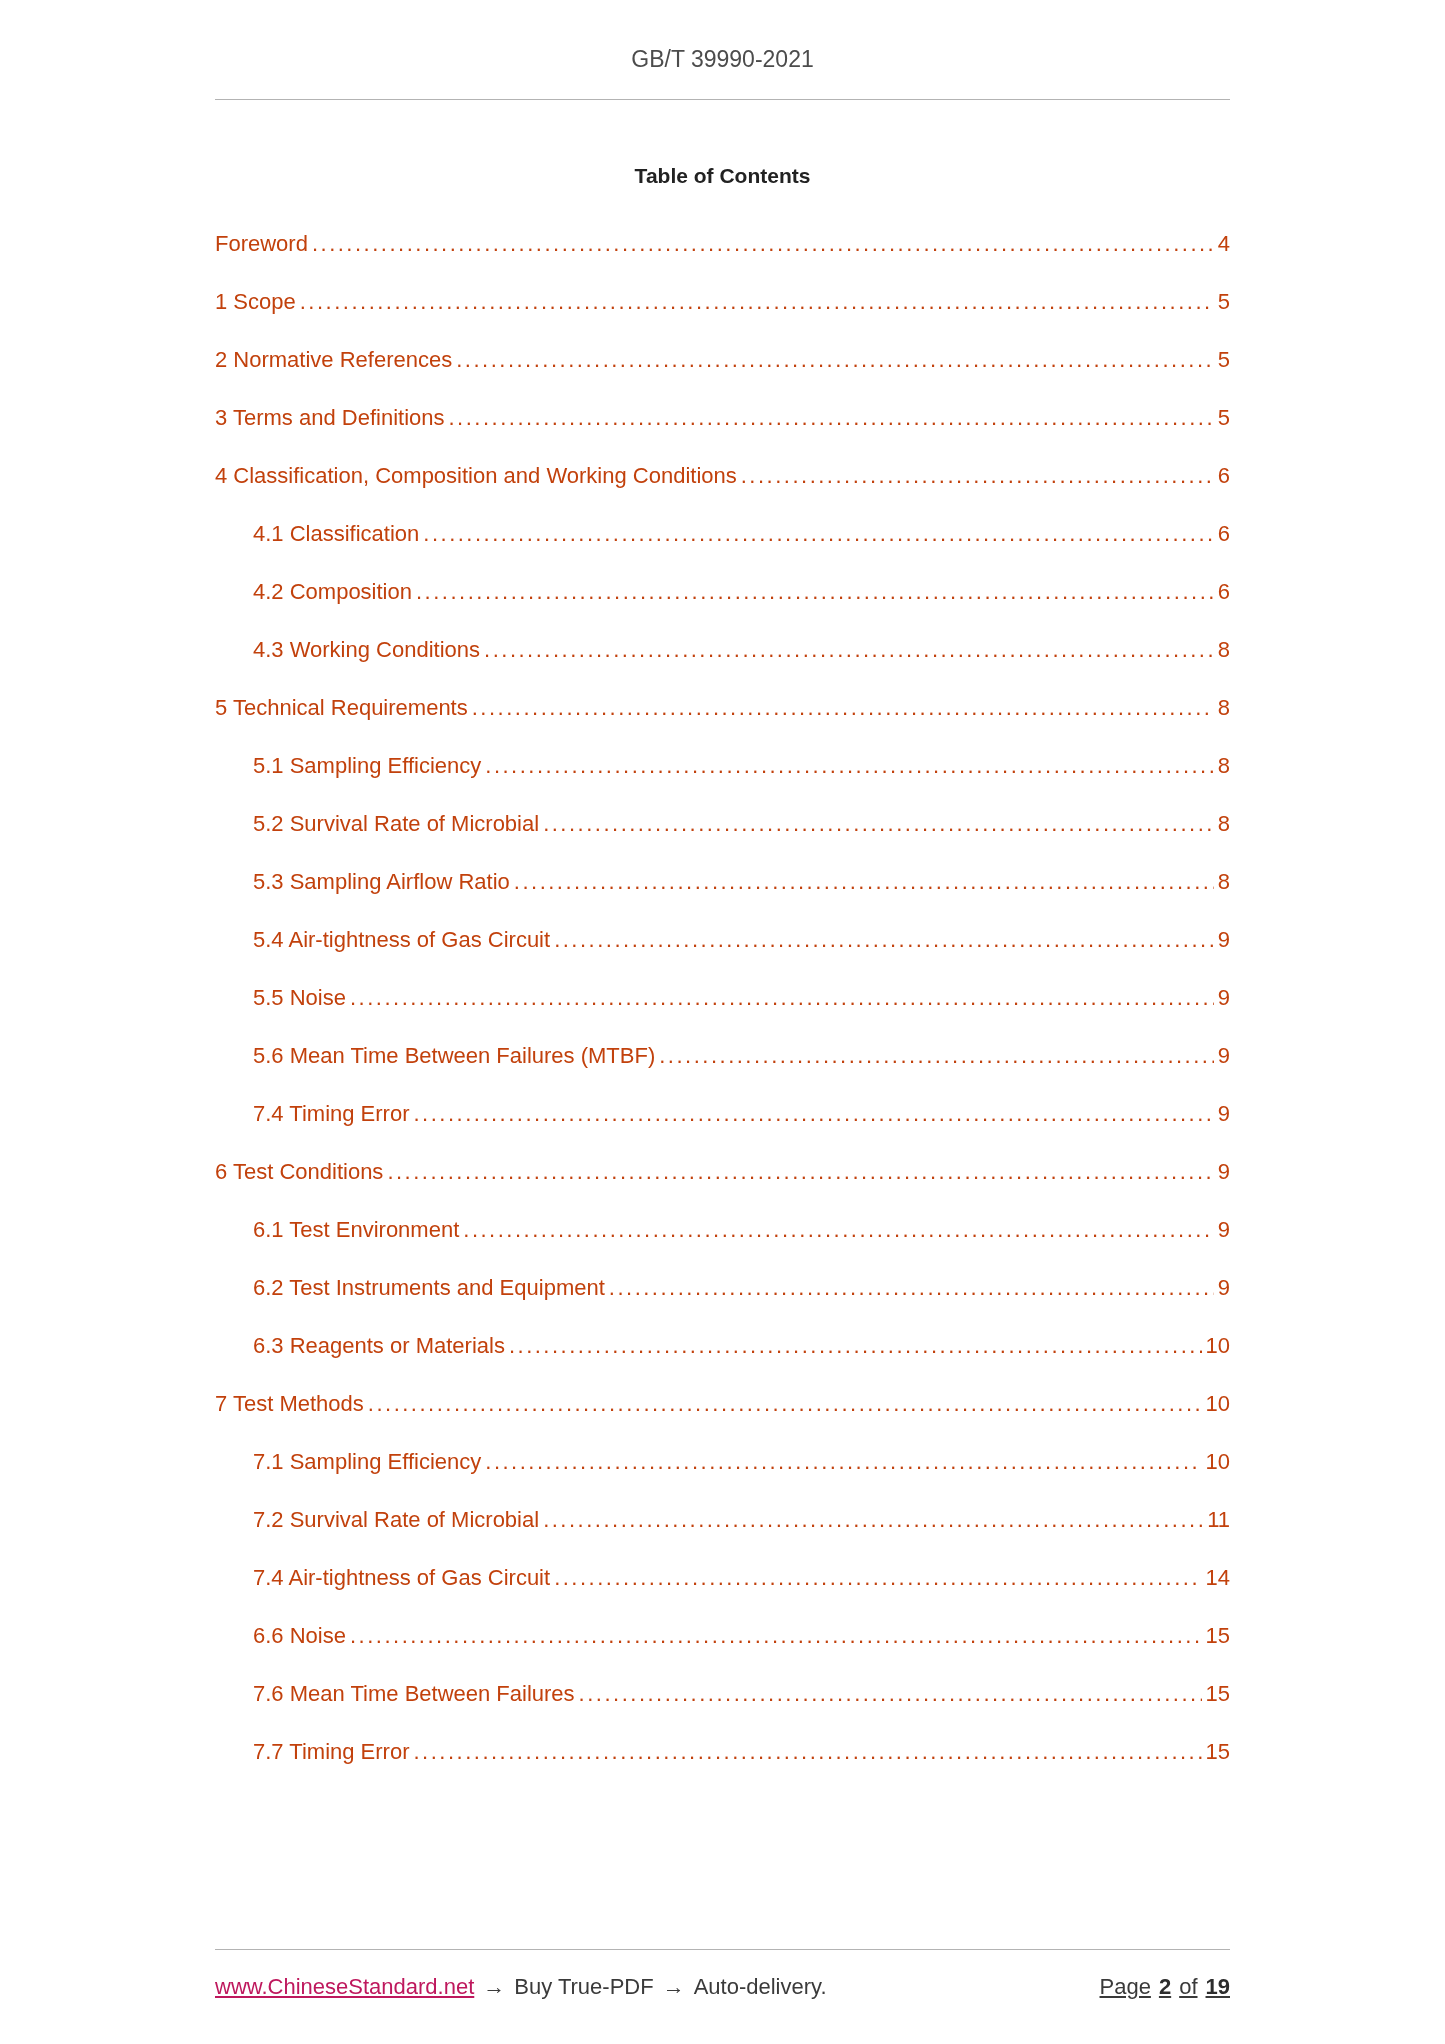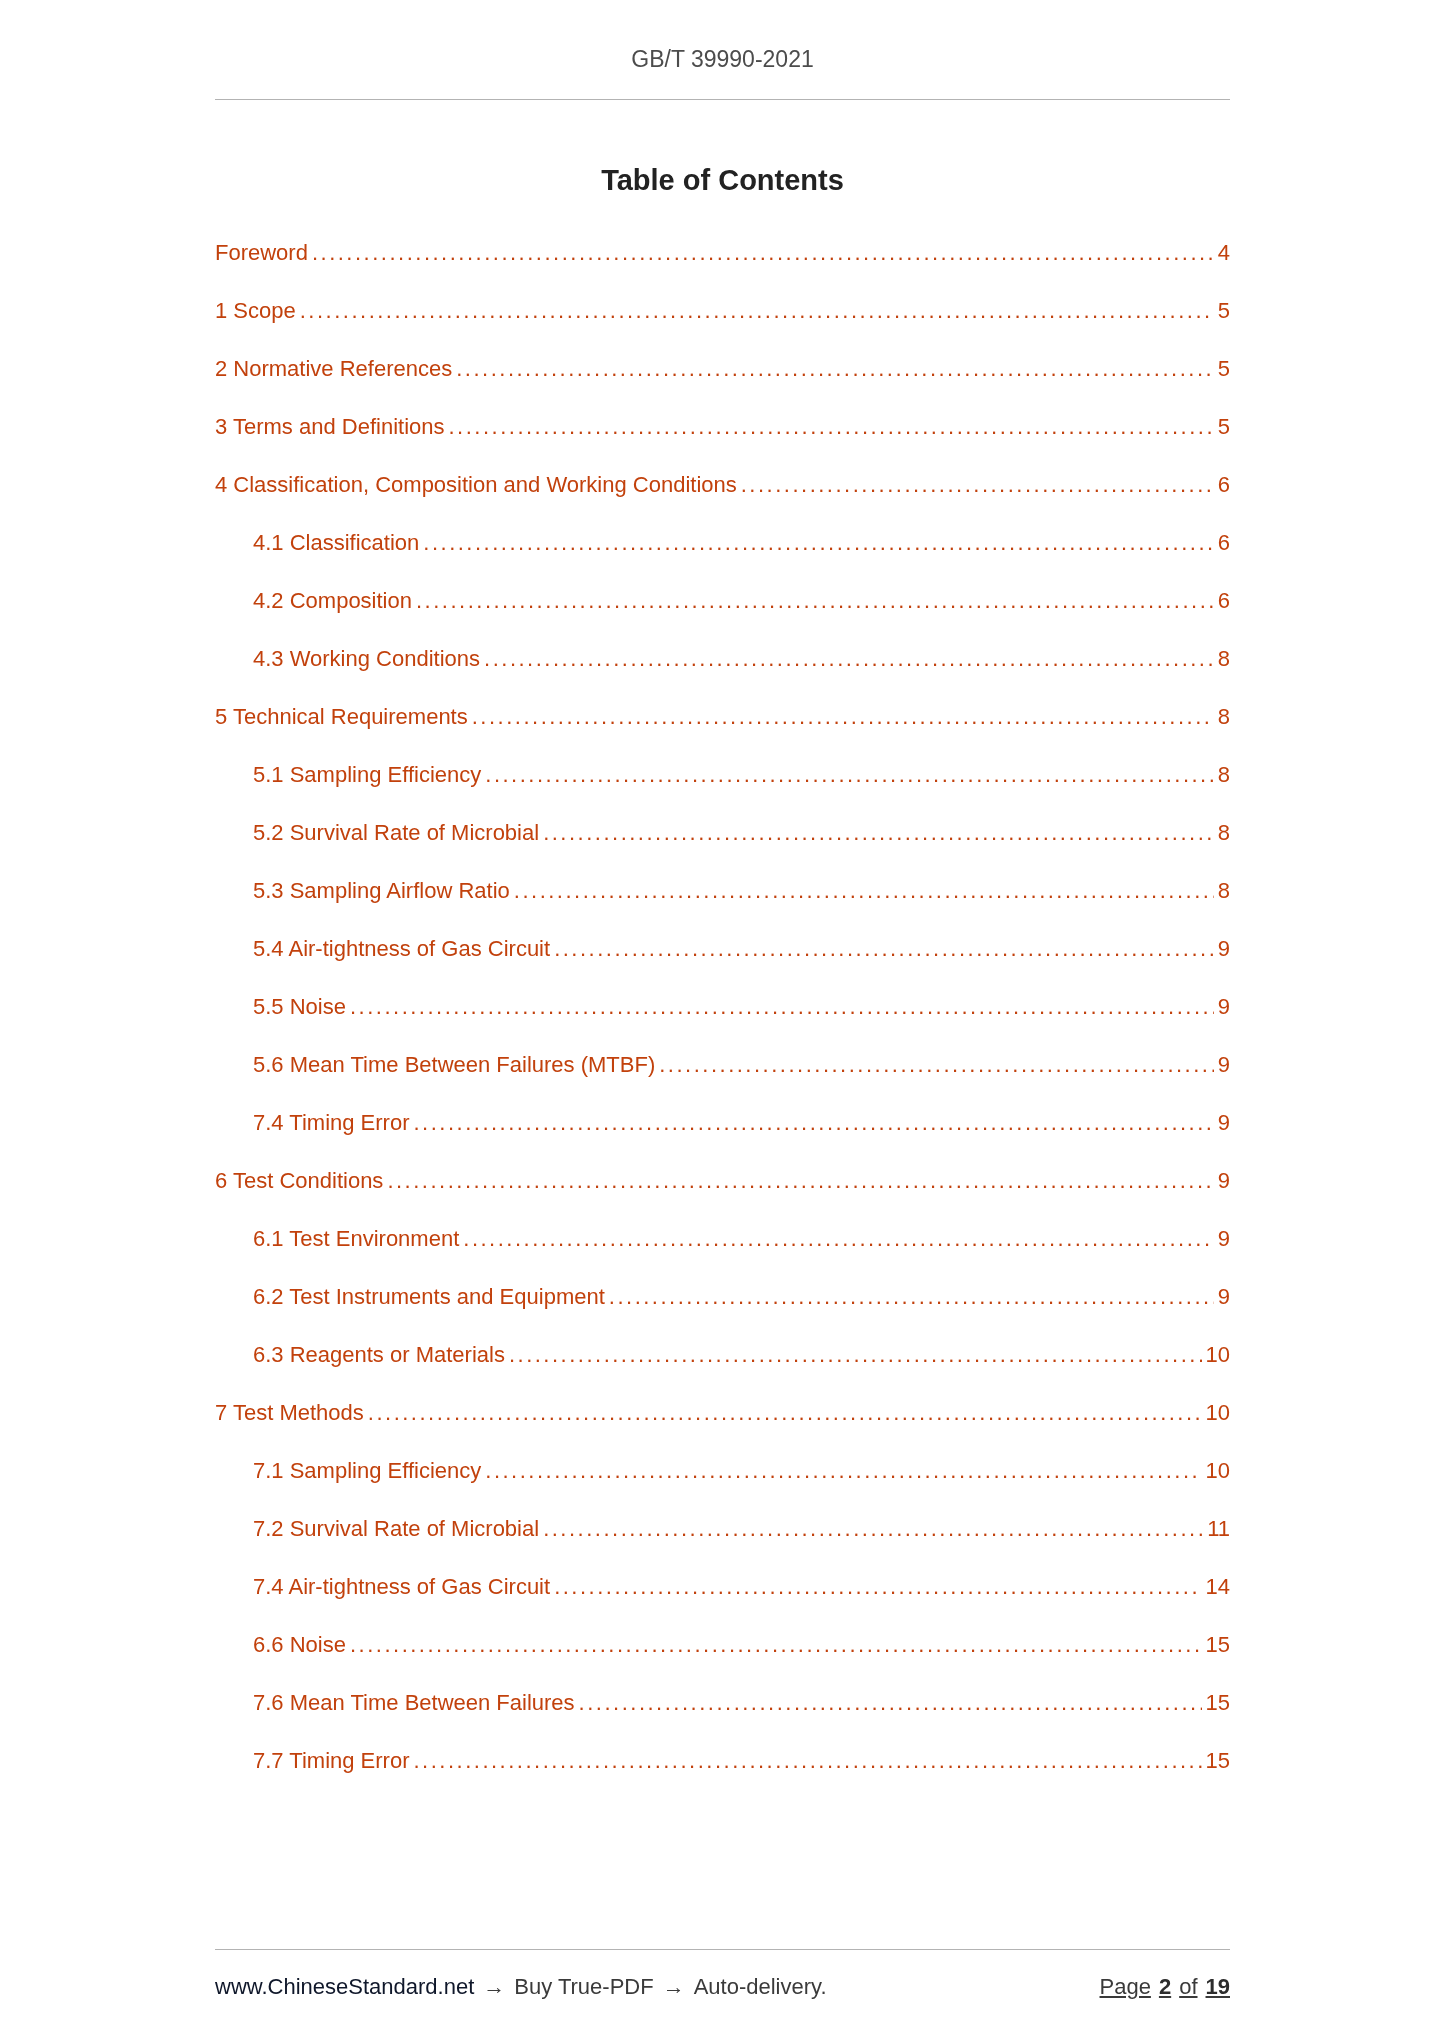--- a/index.html
+++ b/index.html
@@ -20,21 +20,21 @@
   }
   .doc-header {
     text-align: center;
     font-size: 23px;
     color: #4c4c4c;
     padding-bottom: 26px;
     border-bottom: 1px solid #b3b3b3;
   }
   .toc-title {
     text-align: center;
-    font-size: 29px;
+    font-size: 21px;
     font-weight: bold;
     color: #222222;
     margin-top: 64px;
     margin-bottom: 42px;
   }
   .toc-row {
     display: flex;
     align-items: baseline;
     font-size: 22px;
     line-height: 27px;
@@ -62,21 +62,22 @@
     border-top: 1px solid #b3b3b3;
     padding-top: 24px;
     display: flex;
     justify-content: space-between;
     align-items: baseline;
     font-size: 22px;
     color: #3a3a3a;
   }
   .footer-left { display: flex; gap: 9px; align-items: baseline; }
   .site-link {
-    color: #0f172a;
+    color: #be185d;
+    text-decoration: underline;
     cursor: pointer;
   }
   .footer-right { display: flex; gap: 8px; align-items: baseline; text-decoration: underline; }
   .page-num { font-weight: bold; color: #2d2d2d; }
 </style>
 </head>
 <body>
 
 <div class="page">
 

